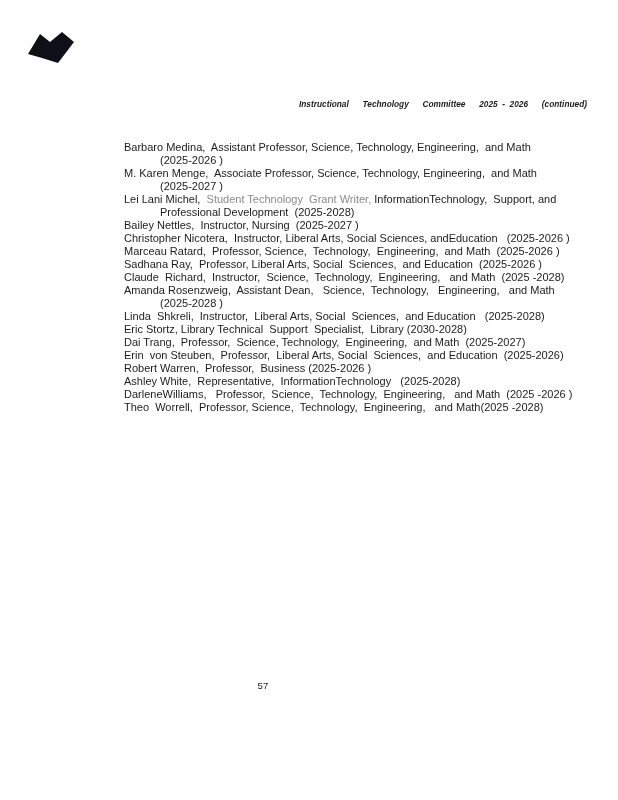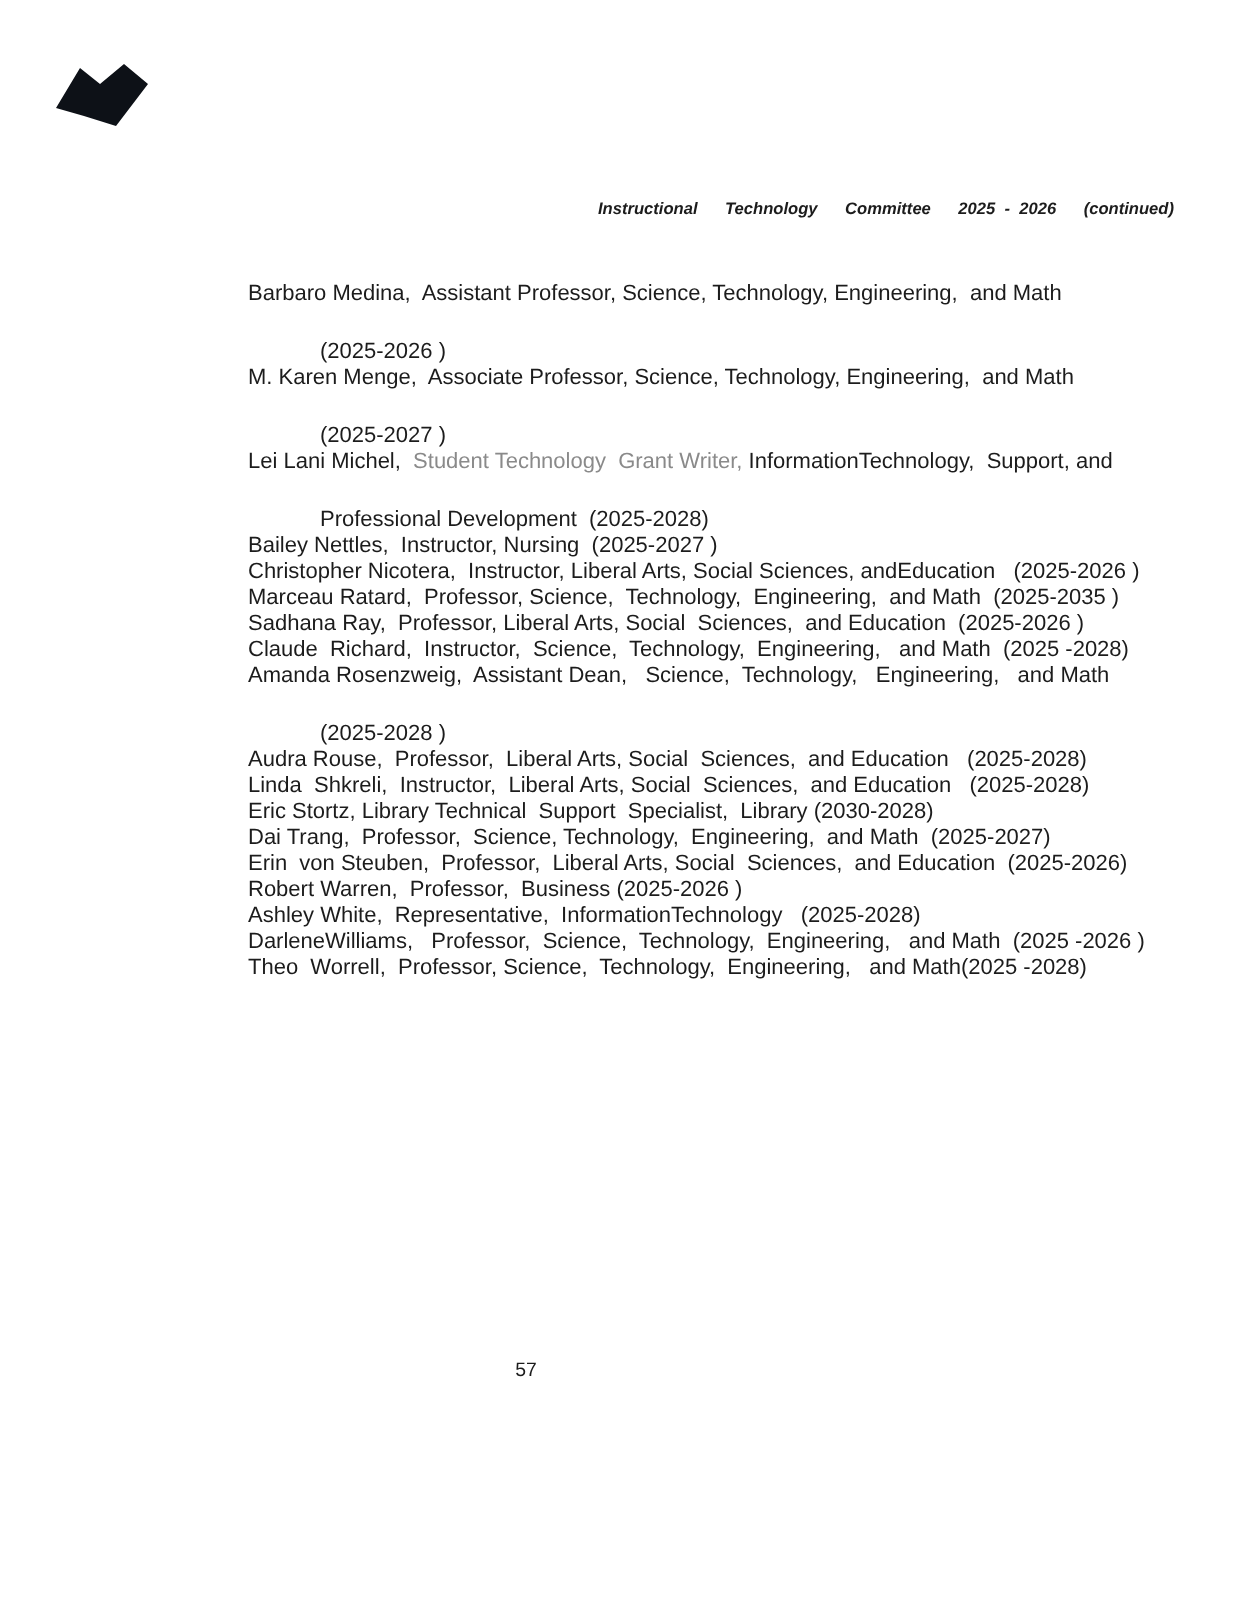--- a/index.html
+++ b/index.html
@@ -26,21 +26,21 @@
     font-size: 8.3px; line-height: 11px;
     color: #1c1c1c;
   }
   .doc-header span { white-space: pre; }
   .entries {
     position: absolute; left: 108px; top: 141px; width: 490px;
     font-size: 11px; line-height: 13px;
     color: #1c1c1c;
   }
   .line { white-space: pre; }
-  .line.cont { padding-left: 36px; margin-top: 16px; }
+  .line.cont { padding-left: 36px; }
   .muted { color: #8a8a8a; }
   .pagenum {
     position: absolute; left: 0; top: 680px; width: 494px;
     text-align: center;
     font-size: 9.7px; color: #1c1c1c;
   }
 </style>
 </head>
 <body>
 
@@ -60,26 +60,25 @@
 
   <div class="entries">
       <div class="line"><span>Barbaro Medina,  Assistant Professor, Science, Technology, Engineering,  and Math</span></div>
       <div class="line cont"><span>(2025-2026 )</span></div>
       <div class="line"><span>M. Karen Menge,  Associate Professor, Science, Technology, Engineering,  and Math</span></div>
       <div class="line cont"><span>(2025-2027 )</span></div>
       <div class="line"><span>Lei Lani Michel,  </span><span class="muted">Student Technology  Grant Writer,</span><span> InformationTechnology,  Support, and</span></div>
       <div class="line cont"><span>Professional Development  (2025-2028)</span></div>
       <div class="line"><span>Bailey Nettles,  Instructor, Nursing  (2025-2027 )</span></div>
       <div class="line"><span>Christopher Nicotera,  Instructor, Liberal Arts, Social Sciences, andEducation   (2025-2026 )</span></div>
-      <div class="line"><span>Marceau Ratard,  Professor, Science,  Technology,  Engineering,  and Math  (2025-2035 )</span></div>
+      <div class="line"><span>Marceau Ratard,  Professor, Science,  Technology,  Engineering,  and Math  (2025-2026 )</span></div>
       <div class="line"><span>Sadhana Ray,  Professor, Liberal Arts, Social  Sciences,  and Education  (2025-2026 )</span></div>
       <div class="line"><span>Claude  Richard,  Instructor,  Science,  Technology,  Engineering,   and Math  (2025 -2028)</span></div>
       <div class="line"><span>Amanda Rosenzweig,  Assistant Dean,   Science,  Technology,   Engineering,   and Math</span></div>
       <div class="line cont"><span>(2025-2028 )</span></div>
-      <div class="line"><span>Audra Rouse,  Professor,  Liberal Arts, Social  Sciences,  and Education   (2025-2028)</span></div>
       <div class="line"><span>Linda  Shkreli,  Instructor,  Liberal Arts, Social  Sciences,  and Education   (2025-2028)</span></div>
       <div class="line"><span>Eric Stortz, Library Technical  Support  Specialist,  Library (2030-2028)</span></div>
       <div class="line"><span>Dai Trang,  Professor,  Science, Technology,  Engineering,  and Math  (2025-2027)</span></div>
       <div class="line"><span>Erin  von Steuben,  Professor,  Liberal Arts, Social  Sciences,  and Education  (2025-2026)</span></div>
       <div class="line"><span>Robert Warren,  Professor,  Business (2025-2026 )</span></div>
       <div class="line"><span>Ashley White,  Representative,  InformationTechnology   (2025-2028)</span></div>
       <div class="line"><span>DarleneWilliams,   Professor,  Science,  Technology,  Engineering,   and Math  (2025 -2026 )</span></div>
       <div class="line"><span>Theo  Worrell,  Professor, Science,  Technology,  Engineering,   and Math(2025 -2028)</span></div>
     </div>
 

